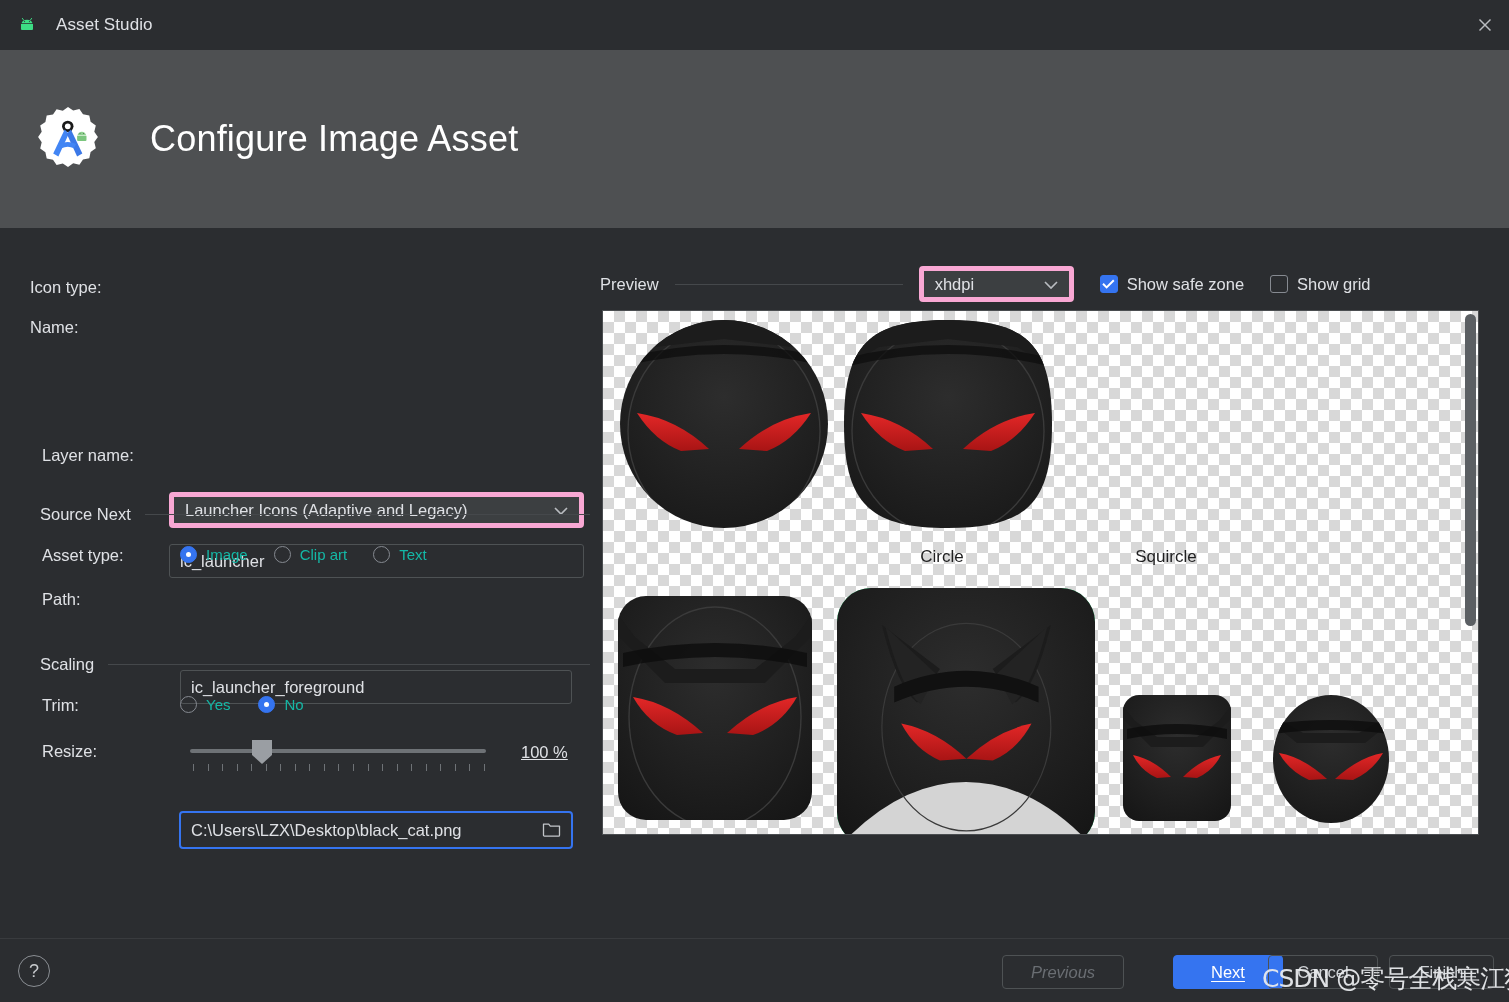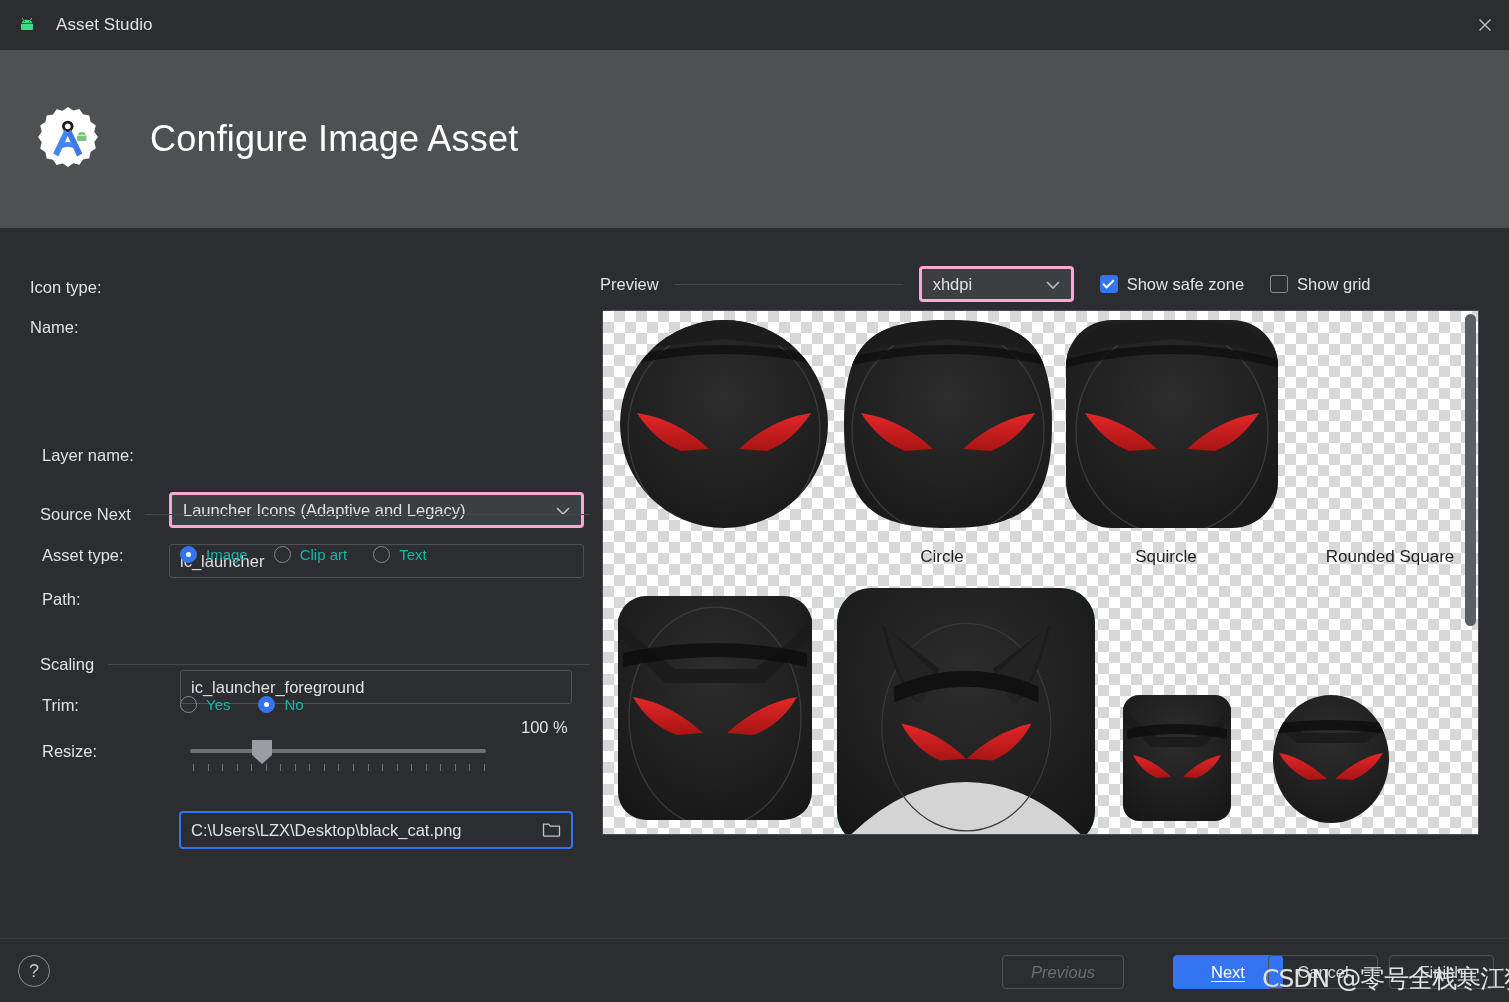--- a/index.html
+++ b/index.html
@@ -40,21 +40,21 @@
   
   .body { position: absolute; left: 0; top: 228px; width: 1509px; height: 710px;
     background: #2b2d30; }
 
   
   .left { position: absolute; left: 0; top: 0; width: 600px; height: 710px; }
   .row { position: absolute; display: flex; align-items: center; }
   .lbl { color: #dfe1e5; font-size: 16.5px; }
 
   .combo {
-    background: #3c3f41; border: 3px solid #f9a8d4; border-radius: 4px;
+    background: #3c3f41; border: 5px solid #f9a8d4; border-radius: 4px;
     height: 36px; display: flex; align-items: center; padding: 0 10px 0 11px;
     color: #dfe1e5; font-size: 16.5px; position: relative;
   }
   .combo .chev { position: absolute; right: 11px; top: 50%;
     transform: translateY(-50%); }
 
   .textfield {
     background: #2b2d30; border: 1px solid #4e5254; border-radius: 3px;
     height: 34px; display: flex; align-items: center; padding: 0 10px;
     color: #dfe1e5; font-size: 16.5px;
@@ -320,21 +320,21 @@
             <i></i>
             <i></i>
             <i></i>
             <i></i>
             <i></i>
             <i></i>
             <i></i>
             <i></i>
         </span>
       </div>
-      <span class="lbl" style="position:absolute; left:521px; top:490px;">100 %</span>
+      <span class="lbl" style="position:absolute; left:521px; top:515px;text-decoration:underline;">100 %</span>
     </div>
 
     <div class="right">
 
       <div class="preview-head">
         <span class="pv-label">Preview</span>
         <span class="pv-line"></span>
 
         <span class="combo dpi-combo">
           <span>xhdpi</span>
@@ -401,38 +401,20 @@
               <ellipse cx="109" cy="112" rx="96" ry="104" fill="none" stroke="#3a3a3a" stroke-width="1.4"></ellipse>
               <path d="M-10 40 L40 6 L109 0 L178 6 L228 40 L228 58 L178 28 L109 20 L40 28 L-10 58z" fill="#1c1c1c"></path>
               <path d="M-10 44 Q109 8 228 44 L228 52 Q109 18 -10 52z" fill="#0d0d0d" opacity=".75"></path>
               <path d="M22 94 Q62 100 94 130 L66 132 Q40 122 22 94z" fill="url(#gEye)"></path>
               <path d="M196 94 Q156 100 124 130 L152 132 Q178 122 196 94z" fill="url(#gEye)"></path>
             </g>
           </svg>
           <span class="pv-cap" style="top:228px;">Squircle</span>
         </div>
 
-        <div class="pv-item" style="left:460px; top:8px; width:218px; height:258px;">
-          <svg width="218" height="222" viewBox="0 0 218 222">
-            <defs>
-              <clipPath id="clipRs">
-                  <rect x="3" y="1" width="212" height="208" rx="46" ry="46"></rect>
-                </clipPath>
-            </defs>
-            <g clip-path="url(#clipRs)">
-              <rect x="0" y="0" width="218" height="222" fill="url(#gBody)"></rect>
-              <ellipse cx="109" cy="112" rx="96" ry="104" fill="none" stroke="#3a3a3a" stroke-width="1.4"></ellipse>
-              <path d="M-10 40 L40 6 L109 0 L178 6 L228 40 L228 58 L178 28 L109 20 L40 28 L-10 58z" fill="#1c1c1c"></path>
-              <path d="M-10 44 Q109 8 228 44 L228 52 Q109 18 -10 52z" fill="#0d0d0d" opacity=".75"></path>
-              <path d="M22 94 Q62 100 94 130 L66 132 Q40 122 22 94z" fill="url(#gEye)"></path>
-              <path d="M196 94 Q156 100 124 130 L152 132 Q178 122 196 94z" fill="url(#gEye)"></path>
-            </g>
-          </svg>
-          <span class="pv-cap" style="top:228px;">Rounded Square</span>
-        </div>
 
         <div class="pv-item" style="left:12px; top:282px; width:218px; height:232px;">
           <svg width="200" height="230" viewBox="0 0 200 230">
             <defs>
               <clipPath id="clipLg">
                   <rect x="3" y="3" width="194" height="224" rx="28" ry="28"></rect>
                 </clipPath>
             </defs>
             <g clip-path="url(#clipLg)">
               <rect x="0" y="0" width="200" height="230" fill="url(#gBody)"></rect>

